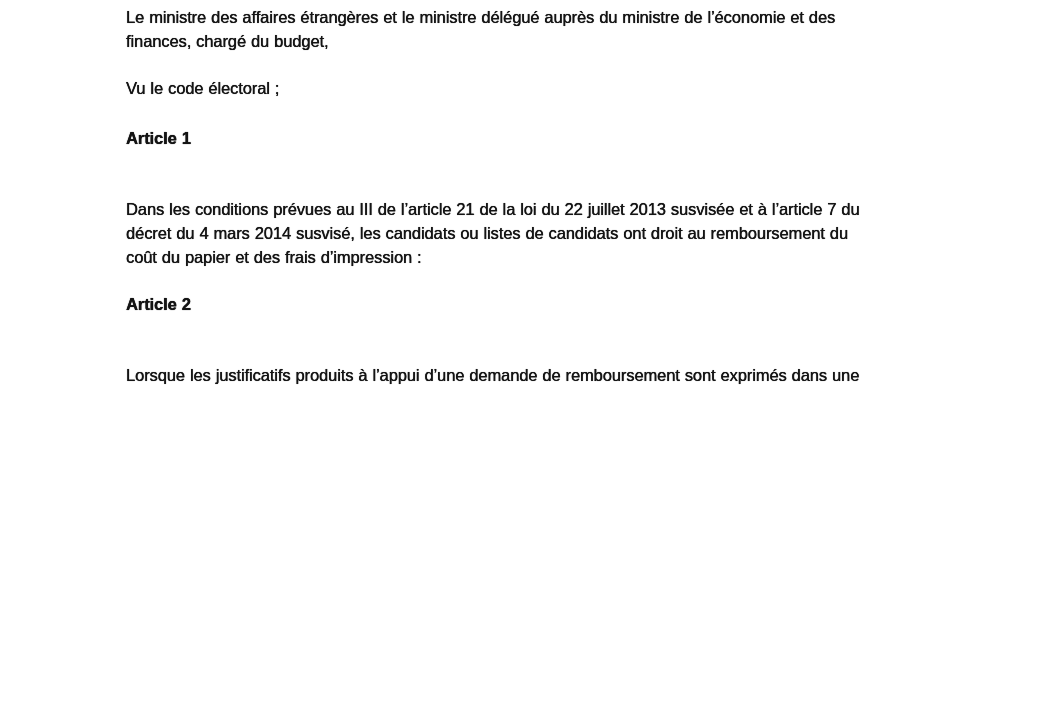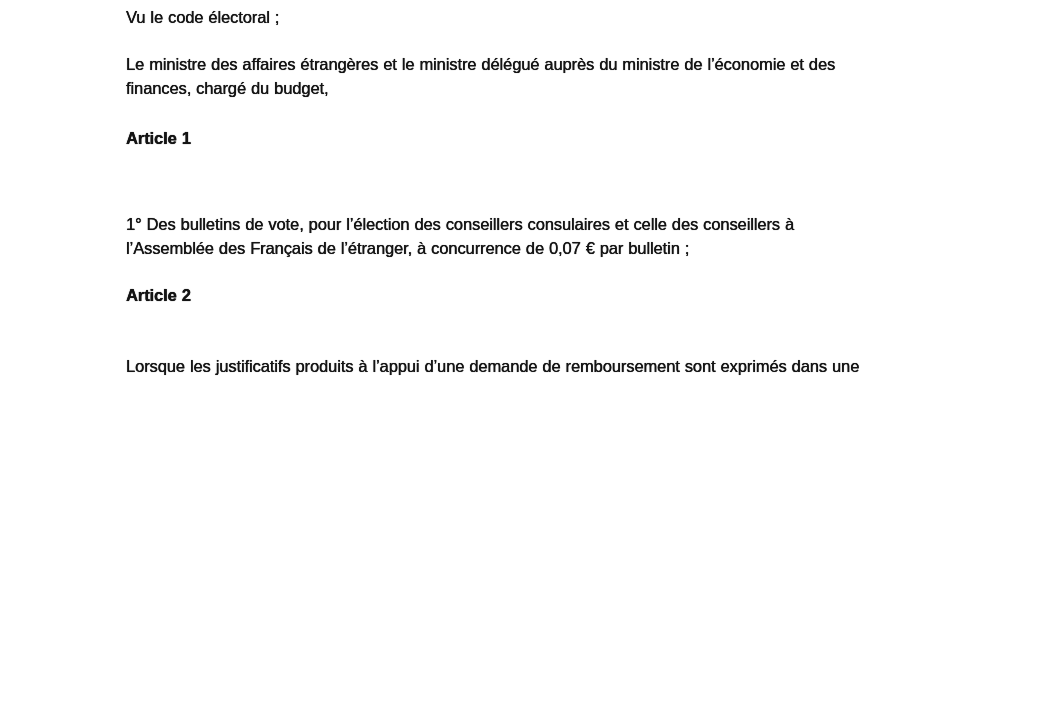--- a/index.html
+++ b/index.html
@@ -26,41 +26,42 @@
     word-spacing: 0.5px;
     
     text-shadow: 0 0 0.7px rgba(0,0,0,0.85), 0.3px 0 0 rgba(0,0,0,0.55);
   }
   .heading {
     font-weight: bold;
     text-shadow: 0 0 0.9px rgba(0,0,0,0.9), 0.3px 0 0 rgba(0,0,0,0.7);
   }
   .heading-article-1 {
     margin-top: 26px;
-    margin-bottom: 62px;
+    margin-bottom: 47px;
   }
   .heading-article-2 {
     margin-bottom: 47px;
   }
 </style>
 </head>
 <body>
 
 <div class="doc-page">
-  <p class="para">Vu le code électoral ;</p>
-
   <p class="para">Le ministre des affaires étrangères et le ministre délégué auprès du ministre de l’économie et des
 finances, chargé du budget,</p>
+
+  <p class="para">Vu le code électoral ;</p>
 
 
 
 
   <p class="para heading heading-article-1">Article 1</p>
 
+  <p class="para">Dans les conditions prévues au III de l’article 21 de la loi du 22 juillet 2013 susvisée et à l’article 7 du
+décret du 4 mars 2014 susvisé, les candidats ou listes de candidats ont droit au remboursement du
+coût du papier et des frais d’impression :</p>
 
-  <p class="para">1° Des bulletins de vote, pour l’élection des conseillers consulaires et celle des conseillers à
-l’Assemblée des Français de l’étranger, à concurrence de 0,07 € par bulletin ;</p>
 
 
   <p class="para heading heading-article-2">Article 2</p>
 
   <p class="para">Lorsque les justificatifs produits à l’appui d’une demande de remboursement sont exprimés dans une</p>
 </div>
 
 </body></html>

